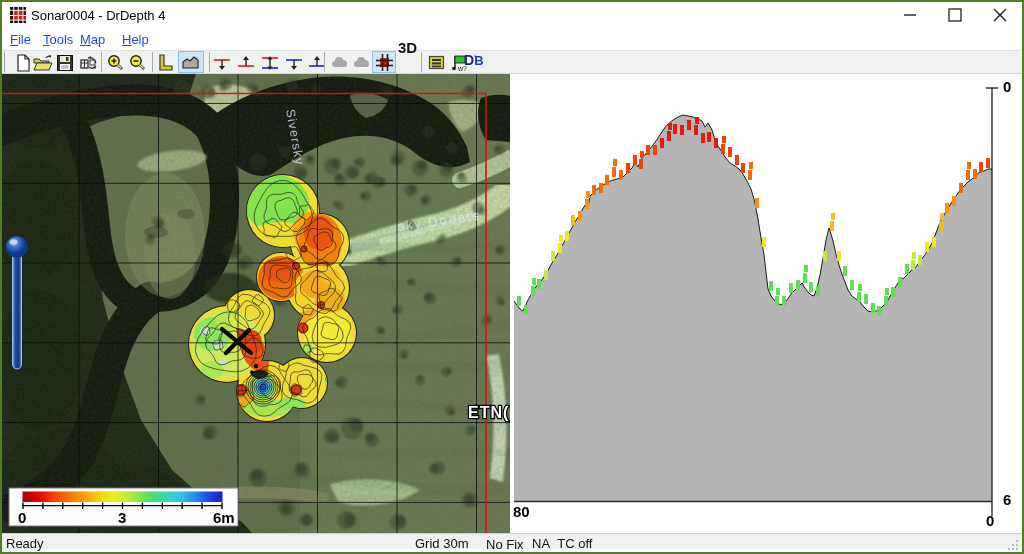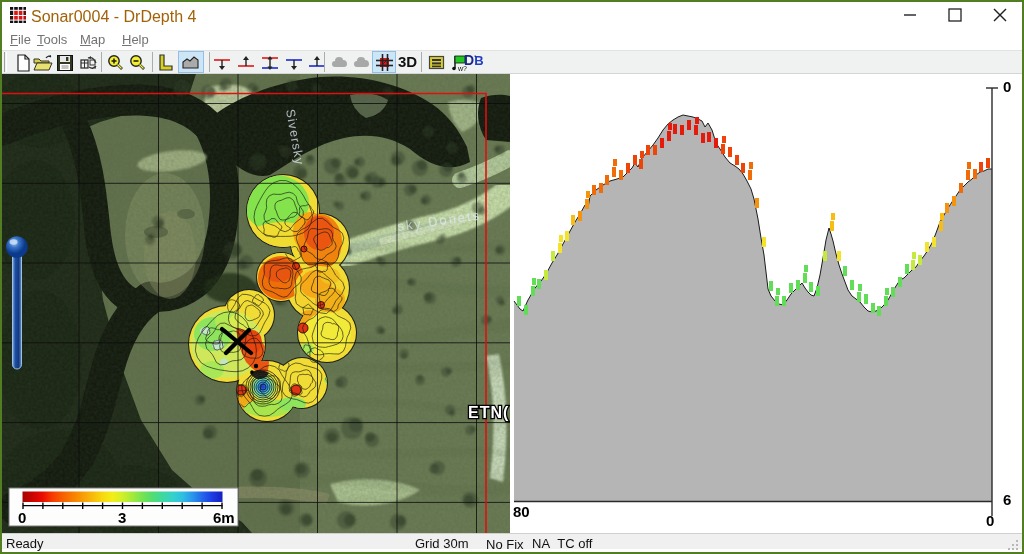--- a/index.html
+++ b/index.html
@@ -21,30 +21,30 @@
     <rect x="14.4" y="4.8" width="2.6" height="4.2" fill="#601010"></rect>
     <rect x="1" y="10" width="3.2" height="3.6" fill="#3a0f0f"></rect>
     <rect x="5.2" y="10" width="3.6" height="3.6" fill="#d81818"></rect>
     <rect x="9.8" y="10" width="3.6" height="3.6" fill="#d81818"></rect>
     <rect x="14.4" y="10" width="2.6" height="3.6" fill="#b01414"></rect>
     <rect x="1" y="14.6" width="3.2" height="2.4" fill="#111"></rect>
     <rect x="5.2" y="14.6" width="3.6" height="2.4" fill="#111"></rect>
     <rect x="9.8" y="14.6" width="3.6" height="2.4" fill="#111"></rect>
     <rect x="14.4" y="14.6" width="2.6" height="2.4" fill="#111"></rect>
   </svg>
-<div style="position:absolute;left:31px;top:8px;font-size:16px;color:#a16207">Sonar0004 - DrDepth 4</div>
+<div style="position:absolute;left:31px;top:8px;font-size:13px;color:#000000">Sonar0004 - DrDepth 4</div>
 <svg width="120" height="28" viewBox="0 0 120 28" style="position:absolute;left:900px;top:2px">
  <line x1="4" y1="13" x2="16" y2="13" stroke="#222" stroke-width="1.4"></line>
  <rect x="49" y="7" width="12" height="12" fill="none" stroke="#222" stroke-width="1.3"></rect>
  <line x1="94" y1="7" x2="106" y2="19" stroke="#222" stroke-width="1.4"></line>
  <line x1="94" y1="19" x2="106" y2="7" stroke="#222" stroke-width="1.4"></line>
 </svg>
-<div style="position:absolute;left:2px;top:30px;width:1020px;height:20px;background:#fff;font-size:13px;color:#737373">
+<div style="position:absolute;left:2px;top:30px;width:1020px;height:20px;background:#fff;font-size:13px;color:#1d4ed8">
  <span style="position:absolute;left:8px;top:2px"><u>F</u>ile</span>
- <span style="position:absolute;left:35px;top:2px"><u>T</u>ools</span>
+ <span style="position:absolute;left:41px;top:2px"><u>T</u>ools</span>
  <span style="position:absolute;left:78px;top:2px"><u>M</u>ap</span>
  <span style="position:absolute;left:120px;top:2px"><u>H</u>elp</span>
 </div>
 <div style="position:absolute;left:2px;top:50px;width:1020px;height:24px;background:#f0f1f1;border-top:1px solid #e2e4e4;border-bottom:1px solid #d4d6d6"></div>
 <div style="position:absolute;left:4px;top:52px;width:3px;height:20px;border-left:1px solid #9aa0a0;border-right:1px solid #fff"></div>
 <svg width="17" height="18" viewBox="0 0 17 18" style="position:absolute;left:14.5px;top:54px">
     <path d="M3,1 L10,1 L14,5 L14,17 L3,17 Z" fill="#fff" stroke="#222" stroke-width="1.2"></path>
     <path d="M10,1 L10,5 L14,5" fill="none" stroke="#222" stroke-width="1.2"></path>
   </svg>
 <svg width="20" height="18" viewBox="0 0 20 18" style="position:absolute;left:33px;top:54px">
@@ -130,21 +130,21 @@
   </svg>
 <div style="position:absolute;left:372px;top:51px;width:24px;height:22px;background:#cde6f7;border:1px solid #90c0e8"></div>
 <svg width="17" height="18" viewBox="0 0 17 18" style="position:absolute;left:376px;top:54px">
     <rect x="4" y="4" width="9" height="9" fill="#e01818"></rect>
     <path d="M4,13 L13,4" stroke="#801010" stroke-width="1" fill="none"></path>
     <line x1="6.5" y1="0" x2="6.5" y2="17" stroke="#222" stroke-width="1.6"></line>
     <line x1="11.5" y1="0" x2="11.5" y2="17" stroke="#222" stroke-width="1.6"></line>
     <line x1="0" y1="6.5" x2="17" y2="6.5" stroke="#222" stroke-width="1.6"></line>
     <line x1="0" y1="11.5" x2="17" y2="11.5" stroke="#222" stroke-width="1.6"></line>
   </svg>
-<div style="position:absolute;left:398px;top:53px;width:22px;height:18px;font:bold 15px 'Liberation Sans',sans-serif;color:#111">3D</div>
+<div style="position:absolute;left:398px;top:39px;width:22px;height:18px;font:bold 15px 'Liberation Sans',sans-serif;color:#111">3D</div>
 <div style="position:absolute;left:421px;top:52px;width:1px;height:20px;background:#a8aeae"></div>
 <svg width="18" height="18" viewBox="0 0 18 18" style="position:absolute;left:428px;top:54px">
     <rect x="1.5" y="2.5" width="14" height="12" fill="#d8cc30" stroke="#444" stroke-width="1.2"></rect>
     <rect x="4" y="5" width="9" height="2" fill="#333"></rect>
     <rect x="4" y="8.4" width="9" height="2" fill="#333"></rect>
     <rect x="4" y="11.6" width="9" height="1.6" fill="#333"></rect>
   </svg>
 <svg width="20" height="18" viewBox="0 0 20 18" style="position:absolute;left:448.5px;top:54px">
     <line x1="6" y1="2" x2="6" y2="14" stroke="#111" stroke-width="1.4"></line>
     <rect x="6" y="2" width="10" height="7" fill="#20c820" stroke="#111" stroke-width="0.8"></rect>

